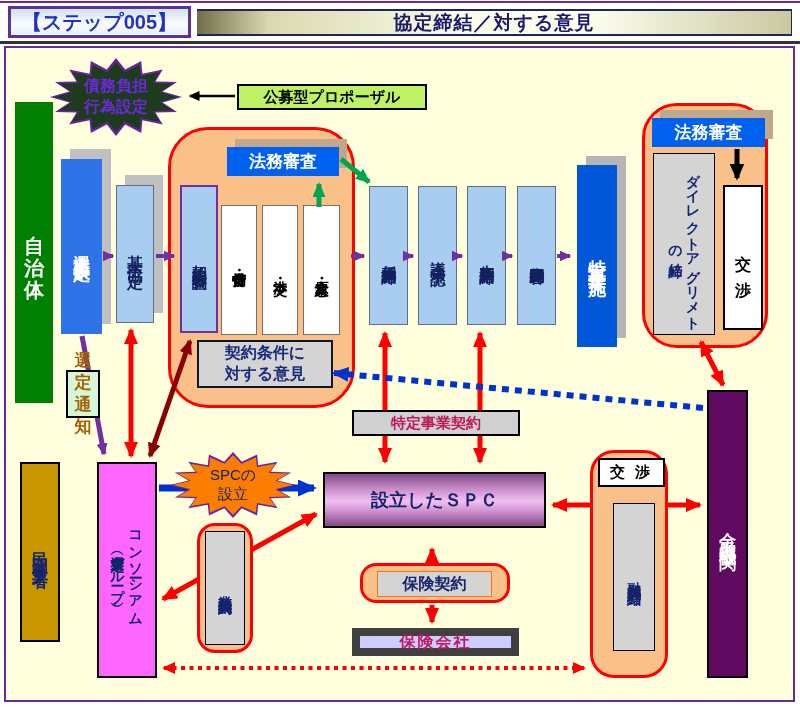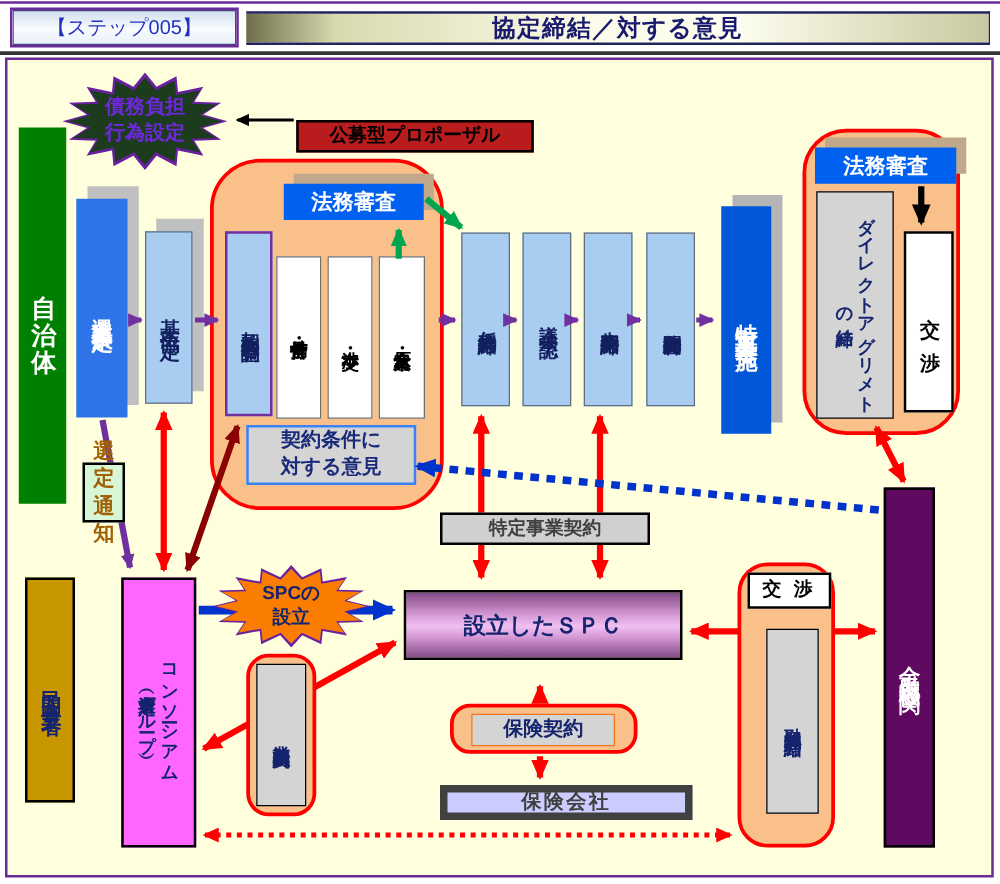--- a/index.html
+++ b/index.html
@@ -20,21 +20,21 @@
 </head>
 <body>
 
 <div id="stage">
 
   <div class="abs" style="left:0;top:1px;width:800px;height:2px;background:#6a2a9a;"></div>
 
   <div class="abs" style="left:8px;top:6px;width:183px;height:32px;border:2px solid #6a2a9a;box-shadow:inset 0 0 0 1px #46467e;
               background:linear-gradient(180deg,#cfdeed,#f8fbfe 55%,#e7eff7);
               display:flex;align-items:center;justify-content:center;">
-    <span style="color:#2233bb;font-weight:normal;font-size:16px;">【ステップ005】</span>
+    <span style="color:#2233bb;font-weight:bold;font-size:20px;">【ステップ005】</span>
   </div>
   <div class="abs" style="left:197px;top:9px;width:595px;height:27px;border-top:2px solid #24245c;border-bottom:2px solid #24245c;border-right:1px solid #24245c;
               background:linear-gradient(90deg,#6e6e4a 0%,#d9d9b0 12%,#fbfbe8 45%,#fffff2 65%,#c9c9a0 100%);
               display:flex;align-items:center;justify-content:center;">
     <span style="color:#1a1a6e;font-weight:bold;font-size:19px;letter-spacing:1px;">協定締結／対する意見</span>
   </div>
   <div class="abs" style="left:0;top:41px;width:800px;height:3px;background:#333333;"></div>
 
   <div class="abs" style="left:4px;top:46px;width:791px;height:656px;background:#ffffde;border:2px solid #6a2a9a;z-index:0;"></div>
 
@@ -93,21 +93,21 @@
     </div>
 
   <div class="abs" style="left:50px;top:58px;width:132px;height:78px;z-index:2;">
     <div class="star" style="inset:0;background:#6a21a0;"></div>
     <div class="star" style="inset:4px;background:#1d3b1d;"></div>
     <div class="abs pre" style="inset:0;display:flex;align-items:center;justify-content:center;text-align:center;
                 color:#6d28d9;font-weight:bold;font-size:16px;line-height:1.3;">債務負担
 行為設定</div>
   </div>
 
-  <div class="bx" style="left:237px;top:96px;width:190px;height:26px;background:#b91c1c;border:2px solid #000;color:#000;font-size:15px;">
+  <div class="bx" style="left:237px;top:84px;width:190px;height:26px;background:#bef264;border:2px solid #000;color:#000;font-size:15px;">
       <span>公募型プロポーザル</span>
     </div>
 
   <div class="bx v" style="left:61px;top:159px;width:41px;height:175px;background:#2e74e8;color:#fff;font-size:17px;letter-spacing:2px;box-shadow:9px -10px 0 #c0c0c0;">
       <span>選定業者決定</span>
     </div>
 
   <div class="bx v lblue" style="left:116px;top:185px;width:38px;height:138px;font-size:16px;letter-spacing:6px;box-shadow:9px -10px 0 #c0c0c0;">
       <span>基本協定</span>
     </div>
@@ -124,21 +124,21 @@
     </div>
   <div class="bx v whiteb" style="left:221px;top:205px;width:36px;height:130px;font-size:14px;">
       <span>・予備打合せ</span>
     </div>
   <div class="bx v whiteb" style="left:262px;top:205px;width:36px;height:130px;font-size:14px;">
       <span>・本交渉</span>
     </div>
   <div class="bx v whiteb" style="left:303px;top:205px;width:37px;height:130px;font-size:14px;">
       <span>・原案合意</span>
     </div>
-  <div class="bx pre" style="left:197px;top:340px;width:136px;height:48px;background:#d4d4d4;border:2px solid #3b82f6;color:#1a2a7a;font-size:16px;line-height:1.3;"><span class="pre">契約条件に
+  <div class="bx pre" style="left:197px;top:340px;width:136px;height:48px;background:#d4d4d4;border:2px solid #0f172a;color:#1a2a7a;font-size:16px;line-height:1.3;"><span class="pre">契約条件に
 対する意見</span></div>
 
   <div class="bx v lblue" style="left:369px;top:186px;width:39px;height:139px;font-size:15px;letter-spacing:1px;">
       <span>仮契約締結</span>
     </div>
   <div class="bx v lblue" style="left:418px;top:186px;width:39px;height:139px;font-size:15px;letter-spacing:4px;">
       <span>議会承認</span>
     </div>
   <div class="bx v lblue" style="left:467px;top:186px;width:39px;height:139px;font-size:15px;letter-spacing:1px;">
       <span>本契約締結</span>
@@ -169,44 +169,44 @@
       <span>民間事業者</span>
     </div>
 
   <div class="bx v pre" style="left:97px;top:462px;width:60px;height:216px;background:#ff66ff;border:2px solid #000;color:#14246e;font-size:14px;line-height:1.3;"><span class="pre">コンソーシアム
 （選定業者グループ）</span></div>
 
   <div class="abs" style="left:170px;top:452px;width:126px;height:66px;z-index:2;">
     <div class="star" style="inset:0;background:#6a21a0;"></div>
     <div class="star" style="inset:3px;background:#fa7d00;"></div>
     <div class="abs pre" style="inset:0;display:flex;align-items:center;justify-content:center;text-align:center;
-                color:#14246e;font-weight:bold;font-size:15px;line-height:1.25;">SPCの
+                color:#14246e;font-weight:normal;font-size:15px;line-height:1.25;">SPCの
 設立</div>
   </div>
 
-  <div class="bx" style="left:352px;top:410px;width:168px;height:26px;background:#d0d0d0;border:2px solid #000;color:#404040;font-size:15px;">
+  <div class="bx" style="left:352px;top:410px;width:168px;height:26px;background:#d0d0d0;border:2px solid #000;color:#be185d;font-size:15px;">
       <span>特定事業契約</span>
     </div>
 
   <div class="bx" style="left:323px;top:472px;width:223px;height:56px;border:2px solid #000;color:#14246e;font-size:18px;
               background:linear-gradient(180deg,#824a86 0%,#d79ad7 35%,#f0c0f0 52%,#d79ad7 68%,#824a86 100%);">
       <span>設立したＳＰＣ</span>
     </div>
 
   <div class="orange-rect" style="left:197px;top:523px;width:56px;height:130px;border-radius:18px;"></div>
   <div class="bx v" style="left:205px;top:531px;width:40px;height:114px;background:#d4d4d4;border:1px solid #000;color:#14246e;font-size:14px;letter-spacing:1px;">
       <span>業務請負契約</span>
     </div>
 
   <div class="orange-rect" style="left:360px;top:563px;width:150px;height:40px;border-radius:16px;"></div>
   <div class="bx" style="left:377px;top:571px;width:115px;height:26px;background:#d4d4d4;border:1px solid #f97316;color:#14246e;font-size:16px;">
       <span>保険契約</span>
     </div>
 
-  <div class="bx" style="left:352px;top:628px;width:202px;height:28px;background:#ccccff;border:6px solid #404040;color:#404040;font-size:16px;letter-spacing:2px;">
+  <div class="bx" style="left:352px;top:628px;width:167px;height:28px;background:#ccccff;border:8px solid #404040;color:#be185d;font-size:16px;letter-spacing:2px;">
       <span>保険会社</span>
     </div>
 
   <div class="orange-rect" style="left:590px;top:450px;width:78px;height:228px;border-radius:24px;"></div>
   <div class="bx" style="left:598px;top:458px;width:67px;height:29px;background:#fff;border:2px solid #000;color:#000;font-size:15px;letter-spacing:3px;">
       <span>交 渉</span>
     </div>
   <div class="bx v" style="left:613px;top:503px;width:42px;height:148px;background:#d4d4d4;border:1px solid #000;color:#14246e;font-size:14px;letter-spacing:2px;">
       <span>融資契約締結</span>
     </div>

